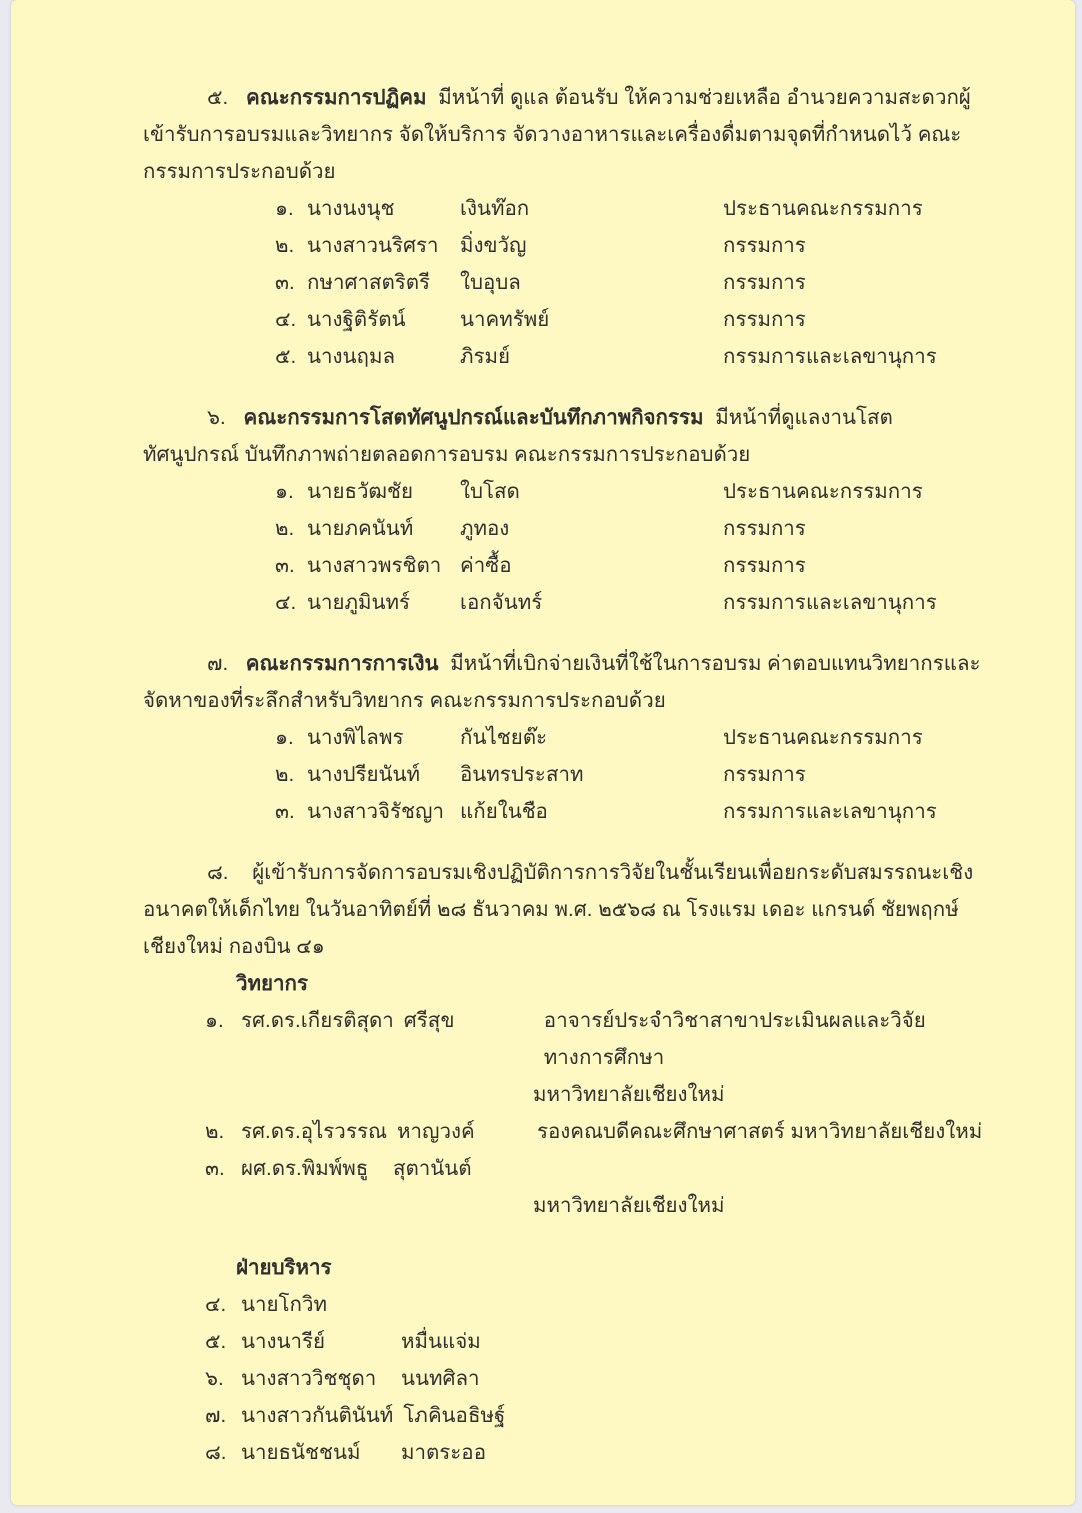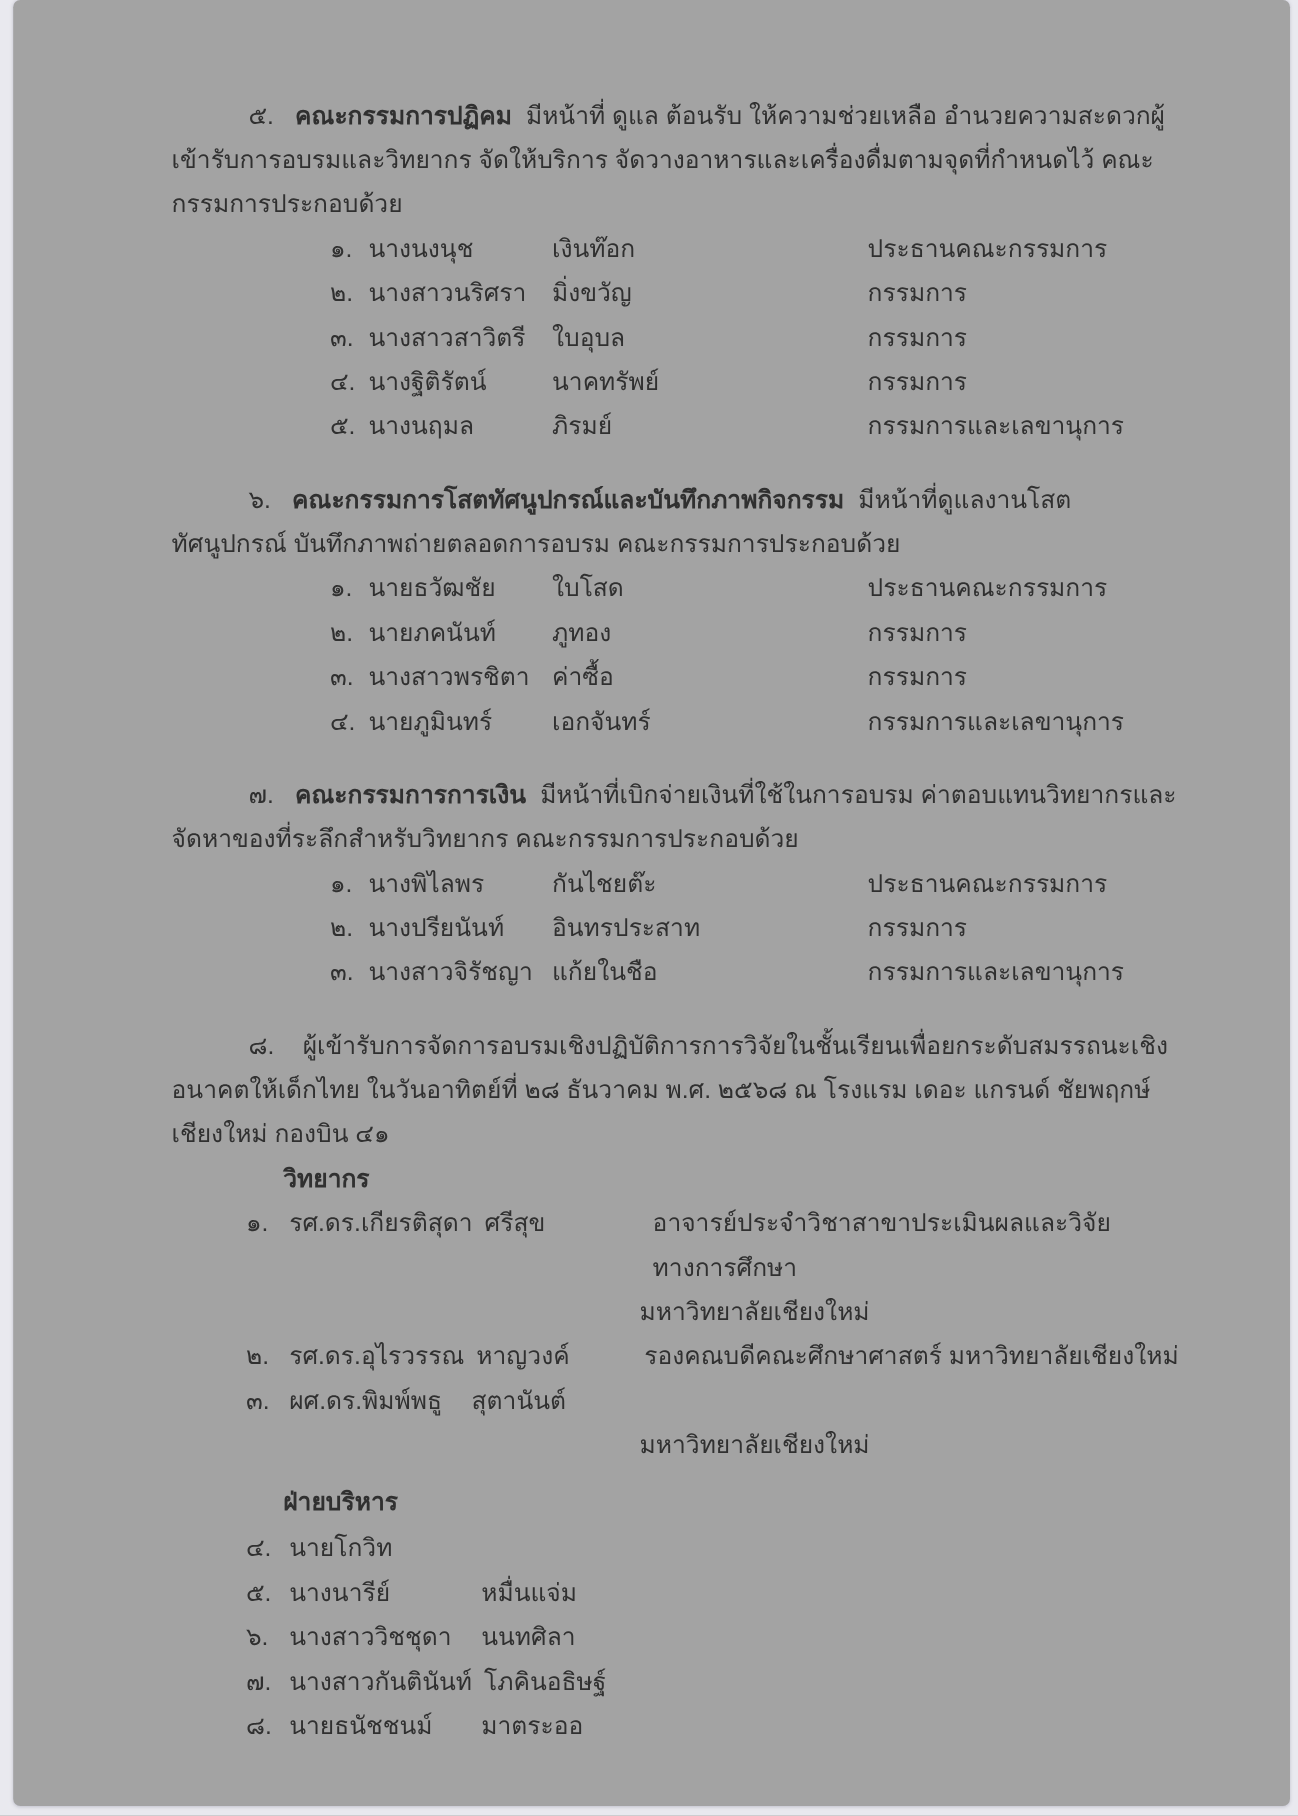--- a/index.html
+++ b/index.html
@@ -4,42 +4,42 @@
 <style>
   html,body{margin:0;padding:0;}
   body{
     width:1082px;height:1513px;position:relative;
     background:#e9e9ef;
     font-family:"Liberation Sans",sans-serif;
     color:#303030;
   }
   .paper{
     position:absolute;left:11px;top:0;right:7px;bottom:8px;
-    background:#a3a3a3;border-radius:6px;
+    background:#fef9c3;border-radius:6px;
     box-shadow:0 0 3px rgba(70,70,100,0.25);
     overflow:hidden;
   }
   .content{
     padding:78px 90px 0 132px;
     font-size:20.5px;line-height:37px;
   }
   .para{margin:24px 0 0 0;text-indent:64px;}
   .para.first{margin-top:0;}
   .sec-no{margin-right:12px;}
   .sec-no.wide{margin-right:18px;}
   .sec-title{font-weight:bold;margin-right:6px;}
   
   .crow{display:flex;margin-left:132px;}
   .c-no{flex:0 0 32px;}
   .c-name{flex:0 0 auto;min-width:153px;padding-right:10px;box-sizing:border-box;}
   .c-sur{flex:0 0 auto;min-width:263px;padding-right:10px;box-sizing:border-box;}
   .c-role{flex:1;}
   
   .subhead{font-weight:bold;margin:0 0 0 93px;}
-  .subhead.gap{margin-top:12px;font-family:Liberation Mono, monospace;}
+  .subhead.gap{margin-top:25px;}
   
   .srow{display:flex;margin-left:62px;}
   .s-no{flex:0 0 36px;}
   .s-name{flex:0 0 auto;min-width:152px;padding-right:10px;box-sizing:border-box;}
   .s-sur{flex:0 0 auto;min-width:140px;padding-right:10px;box-sizing:border-box;}
   .s-desc{flex:1;}
   .s-cont{margin-left:390px;}
   
   .arow{display:flex;margin-left:62px;}
   .a-no{flex:0 0 36px;}
@@ -65,21 +65,21 @@
         <span class="c-role">ประธานคณะกรรมการ</span>
       </div>
       <div class="crow">
         <span class="c-no">๒.</span>
         <span class="c-name">นางสาวนริศรา</span>
         <span class="c-sur">มิ่งขวัญ</span>
         <span class="c-role">กรรมการ</span>
       </div>
       <div class="crow">
         <span class="c-no">๓.</span>
-        <span class="c-name">นางสาวสาวิตรี</span>
+        <span class="c-name">กษาศาสตริตรี</span>
         <span class="c-sur">ใบอุบล</span>
         <span class="c-role">กรรมการ</span>
       </div>
       <div class="crow">
         <span class="c-no">๔.</span>
         <span class="c-name">นางฐิติรัตน์</span>
         <span class="c-sur">นาคทรัพย์</span>
         <span class="c-role">กรรมการ</span>
       </div>
       <div class="crow">

